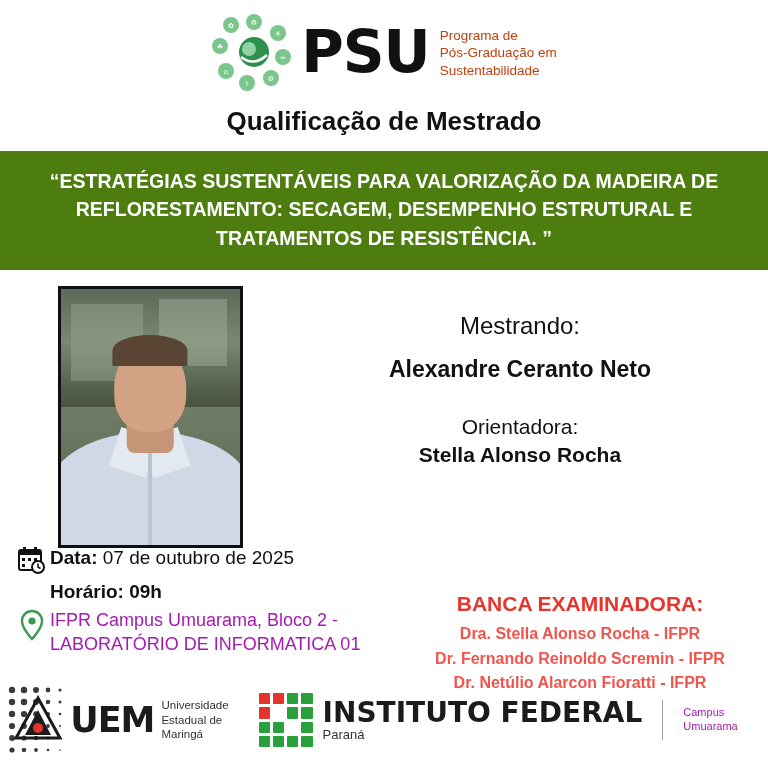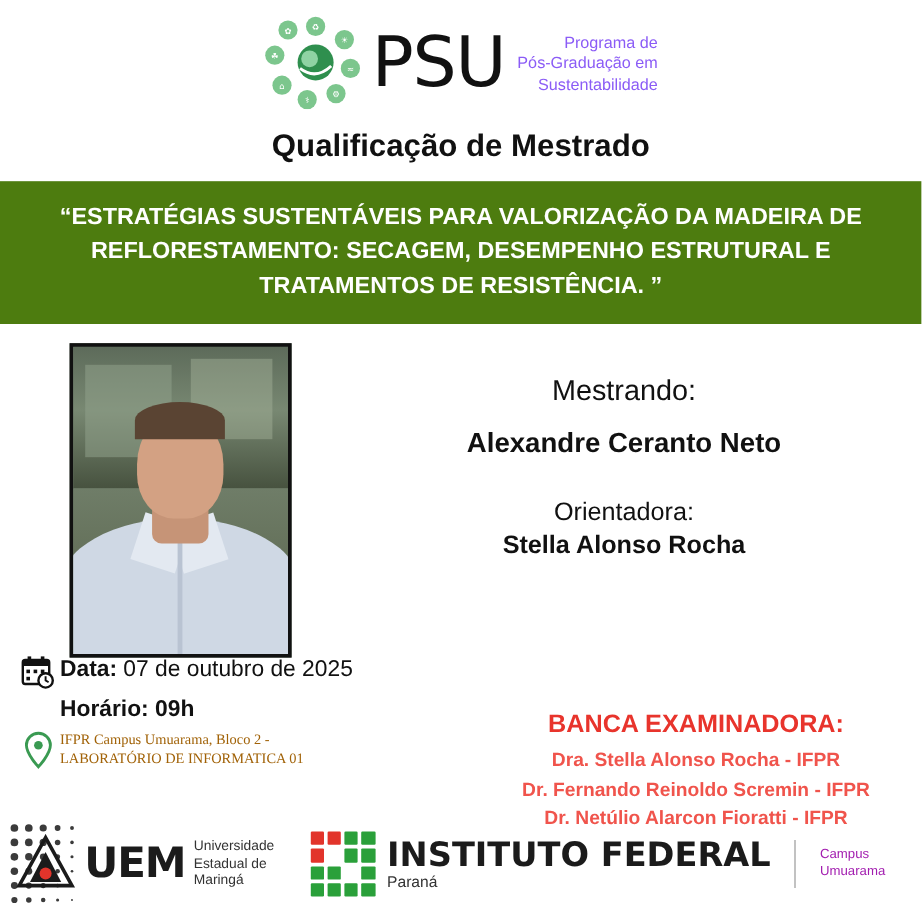--- a/index.html
+++ b/index.html
@@ -26,34 +26,33 @@
     gap: 4px;
   }
   .logo-mark {
     width: 86px;
     height: 78px;
     position: relative;
     flex: none;
   }
   .logo-psu {
     font-size: 58px;
-    font-weight: normal;
+    font-weight: bold;
     letter-spacing: -1px;
     color: #111;
     line-height: 1;
     font-family: "DejaVu Sans", sans-serif;
   }
   .logo-sub {
     font-size: 13.5px;
     line-height: 1.28;
-    color: #8b5cf6;
+    color: #c2410c;
     margin-left: 6px;
     margin-top: 2px;
     font-family: "Liberation Sans", sans-serif;
-    text-align: right;
   }
 
   .doc-subtitle {
     text-align: center;
     font-size: 26px;
     font-weight: bold;
     margin-top: 12px;
     margin-bottom: 14px;
     color: #111;
   }
@@ -156,25 +155,24 @@
     justify-content: center;
     padding-top: 2px;
   }
   .info-text {
     font-size: 19px;
     line-height: 1.45;
     color: #111;
   }
   .info-text b { font-weight: bold; }
   .addr {
-    font-size: 12px;
+    font-size: 18px;
     line-height: 1.3;
-    color: #a16207;
+    color: #a21caf;
     padding-top: 2px;
-    font-family: Liberation Serif, serif;
   }
 
   .banca {
     flex: 1;
     text-align: center;
     padding-right: 8px;
     margin-top: 48px;
   }
   .banca-title {
     color: #e8342c;

